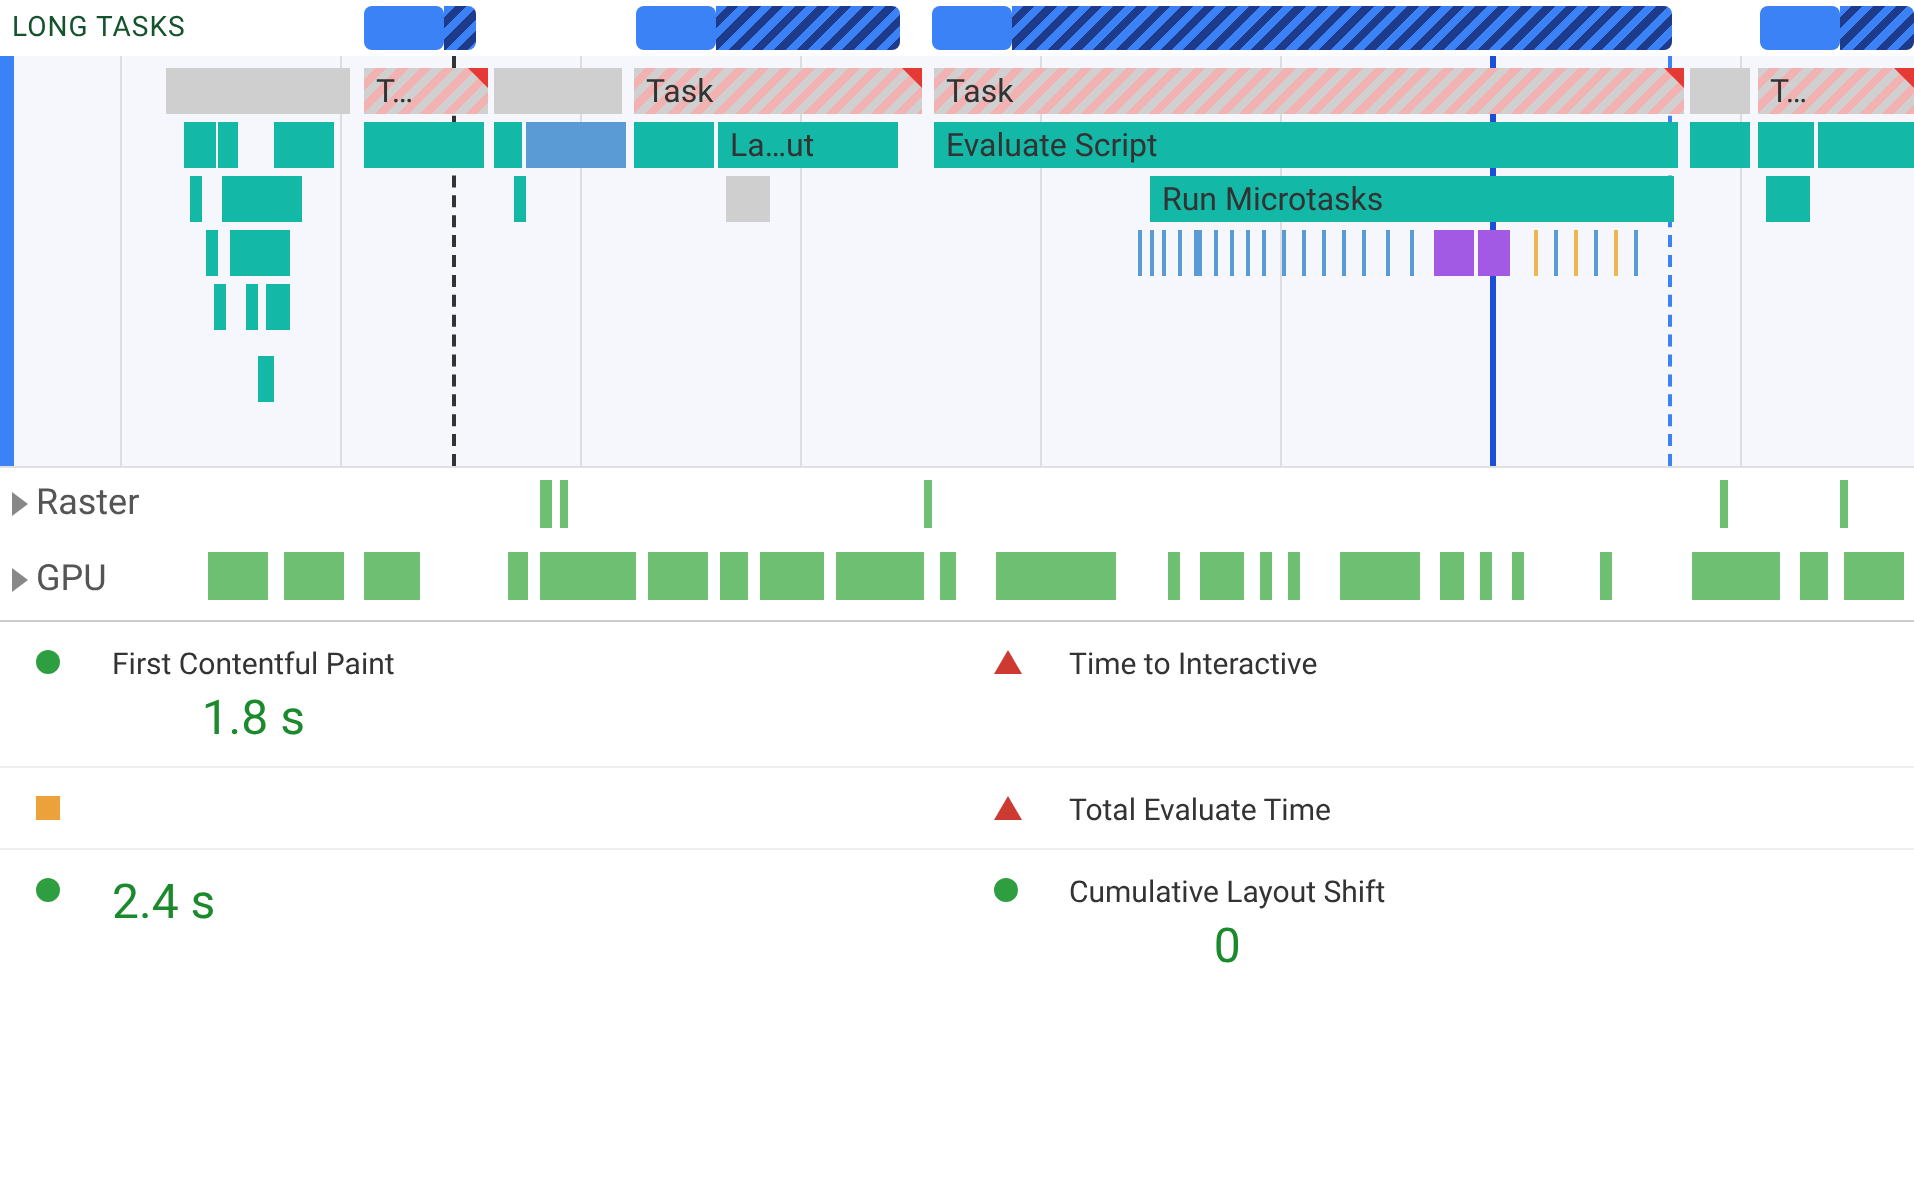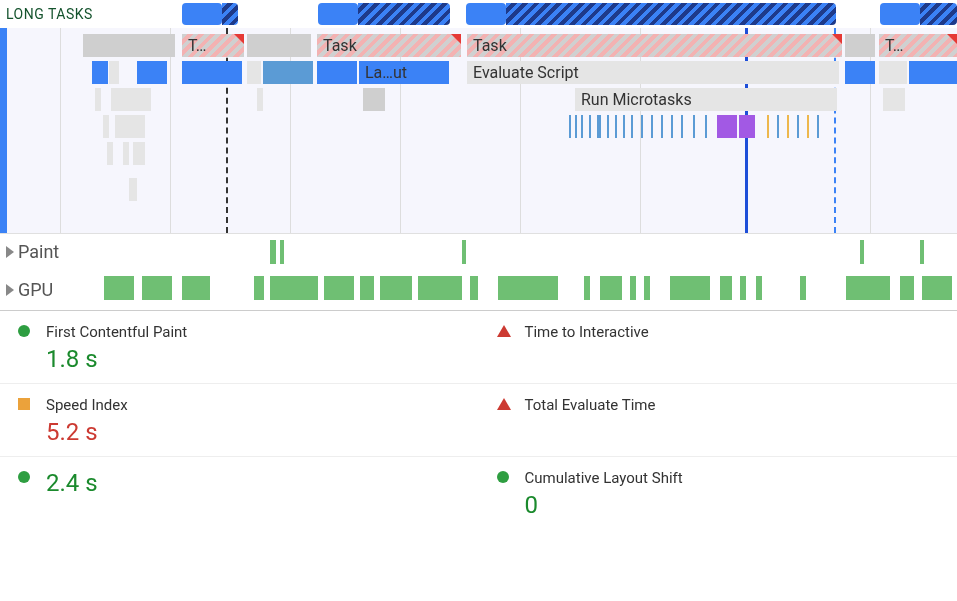--- a/index.html
+++ b/index.html
@@ -71,23 +71,23 @@
   .seg .corner {
     position:absolute; top:0; right:0;
     width:0;height:0;
     border-left:10px solid transparent;
     border-top:10px solid #e53935;
   }
   .seg.hatched-grey {
     background: repeating-linear-gradient(135deg,#d0d0d0 0,#d0d0d0 4px,#f3b2b2 4px,#f3b2b2 8px);
   }
   .seg.grey { background:#cfcfcf; }
-  .seg.purple { background:#3b82f6; }
+  .seg.purple { background:#14b8a6; }
   .seg.blue { background:#5b9bd5; }
-  .seg.yellow { background:#e5e5e5; }
+  .seg.yellow { background:#14b8a6; }
   .stripe {
     position:absolute; top:0; height:100%;
     width:2px;
   }
   .stripe.blue{background:#5b9bd5;}
   .stripe.purple{background:#a259e4;}
   .stripe.yellow{background:#edb74d;}
 
   
   .vline {
@@ -129,21 +129,22 @@
   
   .metrics {
     display:grid;
     grid-template-columns: 1fr 1fr;
     border-top:1px solid #ccc;
   }
   .metric {
     padding:12px 18px 10px 18px;
     border-top:1px solid #eee;
     display:flex;
-    gap:14px;
+    gap:24px;
+    text-align:center;
   }
   .metric:nth-child(-n+2){ border-top:none;}
   .metric-icon {
     width:14px;height:14px;
     margin-top:2px;
     flex-shrink:0;
   }
   .mi-circle-green{ width:12px;height:12px;border-radius:50%;background:#2e9e41;}
   .mi-square-orange{ width:12px;height:12px;background:#eba23b;}
   .mi-tri-red{
@@ -270,21 +271,21 @@
   </div>
 
   <div class="flame-row" style="top:150px">
     <div class="seg yellow" style="left:122px;width:8px"></div>
   </div>
 </div>
 
 <div class="track-row">
   <div class="track-label">
     <span class="caret"></span>
-    <span>Paint</span>
+    <span>Raster</span>
   </div>
   <div class="track-bar" style="left:270px;width:6px"></div>
   <div class="track-bar" style="left:280px;width:4px"></div>
   <div class="track-bar" style="left:462px;width:4px"></div>
   <div class="track-bar" style="left:860px;width:4px"></div>
   <div class="track-bar" style="left:920px;width:4px"></div>
 </div>
 
 <div class="track-row" style="height:40px">
   <div class="track-label">
@@ -334,24 +335,20 @@
       </div>
     <div class="metric-body">
       <div class="metric-label">Time to Interactive</div>
     </div>
   </div>
 
   <div class="metric">
     <div class="metric-icon">
         <div class="mi-square-orange"></div>
       </div>
-    <div class="metric-body">
-      <div class="metric-label">Speed Index</div>
-      <div class="metric-value val-red">5.2 s</div>
-    </div>
   </div>
 
   <div class="metric">
     <div class="metric-icon">
         <div class="mi-tri-red"></div>
       </div>
     <div class="metric-body">
       <div class="metric-label">Total Evaluate Time</div>
     </div>
   </div>

